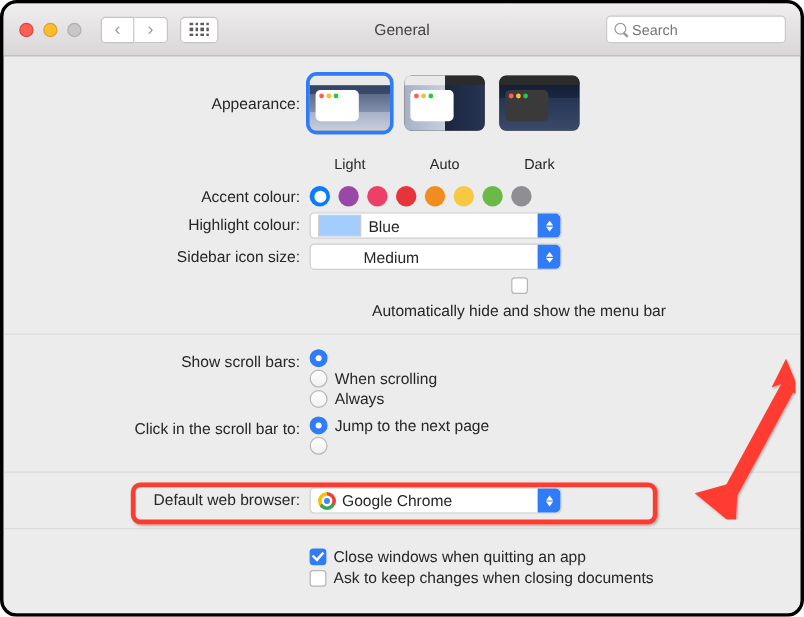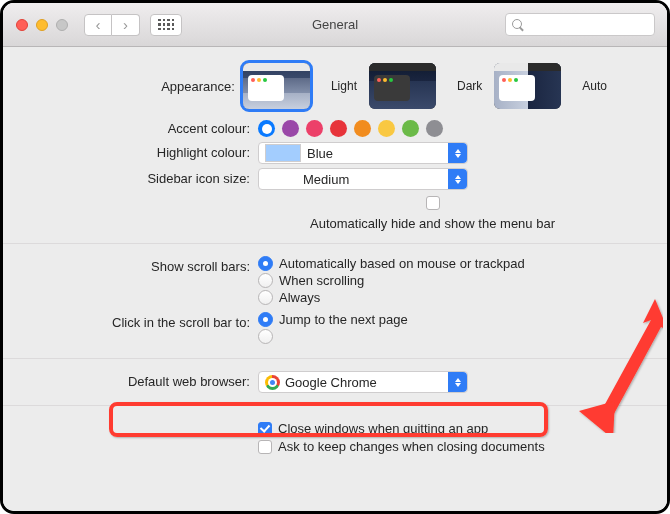--- a/index.html
+++ b/index.html
@@ -23,21 +23,21 @@
   .search input { border:0; outline:0; width:100%; font-size:12px; background:transparent; }
   .magnifier{width:12px;height:12px;position:relative;}
   .magnifier::before{content:"";position:absolute;width:8px;height:8px;border:1.5px solid #9b9b9b;border-radius:50%;}
   .magnifier::after{content:"";position:absolute;width:5px;height:1.5px;background:#9b9b9b;transform:rotate(45deg);left:7px;top:9px;}
   .content{ padding:16px 0 20px 0; }
   .row { display:flex; align-items:flex-start; margin-bottom:3px; }
   .lab { width:255px; text-align:right; padding-right:8px; padding-top:3px; font-size:13px; }
   .val { flex:1; padding-right:60px; }
   
   .appear { display:flex; gap:12px; }
-  .apitem { display:flex; flex-direction:row; align-items:center; gap:21px; }
+  .apitem { display:flex; flex-direction:column; align-items:center; gap:21px; }
   .thumb { width:67px; height:46px; border-radius:6px; overflow:hidden; position:relative; background:#444; }
   .thumb.sel { outline:3px solid #2f7cf6; outline-offset:0; }
   .thumb .desk{position:absolute;inset:0;}
   .desk.light{background:linear-gradient(180deg,#2b3a5a 0%,#3a4a6b 33%,#5e6b88 33%,#8390ab 66%,#a7b1c6 66%,#c7cfde 100%);}
   .desk.dark{background:linear-gradient(180deg,#0f1a2e 0%,#1a2540 40%,#273553 40%,#3b4a6b 100%);}
   .desk.auto{background:linear-gradient(90deg,#a7b1c6 0%,#c7cfde 50%,#1a2540 50%,#273553 100%);}
   .thumb .bar{position:absolute;top:0;left:0;right:0;height:8px;}
   .bar.light{background:#e9e9e9;} .bar.dark{background:#2b2b2b;} .bar.auto{background:linear-gradient(90deg,#e9e9e9 50%,#2b2b2b 50%);}
   .thumb .winov{position:absolute;left:5px;top:12px;width:36px;height:26px;border-radius:4px;}
   .winov.light{background:#fff;} .winov.dark{background:#3a3a3a;} .winov.auto{background:#fff;}
@@ -103,20 +103,21 @@
             <span></span>
             <span></span>
             <span></span>
             <span></span>
             <span></span>
           </div>
     </div>
     <div class="wtitle">General</div>
     <div class="search">
       <div class="magnifier"></div>
+      <input placeholder="Search" style="">
     </div>
   </div>
 
   <div class="content">
 
     <div class="row">
       <div class="lab" style="padding-top:16px;">Appearance:</div>
       <div class="val">
         <div class="appear">
           <div class="apitem">
@@ -128,46 +129,46 @@
                       <span class="r"></span>
                       <span class="y"></span>
                       <span class="g"></span>
                     </div>
                   </div>
                 </div>
             <div class="apcap">Light</div>
           </div>
           <div class="apitem">
             <div class="thumb">
+                  <div class="desk auto"></div>
+                  <div class="bar auto"></div>
+                  <div class="winov auto">
+                    <div class="wl">
+                      <span class="r"></span>
+                      <span class="y"></span>
+                      <span class="g"></span>
+                    </div>
+                  </div>
+                </div>
+            <div class="apcap">Auto</div>
+          </div>
+          <div class="apitem">
+            <div class="thumb">
                   <div class="desk dark"></div>
                   <div class="bar dark"></div>
                   <div class="winov dark">
                     <div class="wl">
                       <span class="r"></span>
                       <span class="y"></span>
                       <span class="g"></span>
                     </div>
                   </div>
                 </div>
             <div class="apcap">Dark</div>
           </div>
-          <div class="apitem">
-            <div class="thumb">
-                  <div class="desk auto"></div>
-                  <div class="bar auto"></div>
-                  <div class="winov auto">
-                    <div class="wl">
-                      <span class="r"></span>
-                      <span class="y"></span>
-                      <span class="g"></span>
-                    </div>
-                  </div>
-                </div>
-            <div class="apcap">Auto</div>
-          </div>
         </div>
       </div>
     </div>
 
     <div class="row" style="margin-top:9px;">
       <div class="lab">Accent colour:</div>
       <div class="val">
             <div class="swatches" id="swatches">
               <div class="sw sel" style="background: rgb(10, 122, 255);"></div>
               <div class="sw" style="background: rgb(154, 72, 168);"></div>
@@ -206,21 +207,20 @@
       </div>
     </div>
 
     <hr class="div">
 
     <div class="row">
       <div class="lab">Show scroll bars:</div>
       <div class="val" id="scrollbars-opts">
             <div class="radio">
               <div class="rdio on"></div>
-              <span>Automatically based on mouse or trackpad</span>
             </div>
             <div class="radio">
               <div class="rdio"></div>
               <span>When scrolling</span>
             </div>
             <div class="radio">
               <div class="rdio"></div>
               <span>Always</span>
             </div>
           </div>

